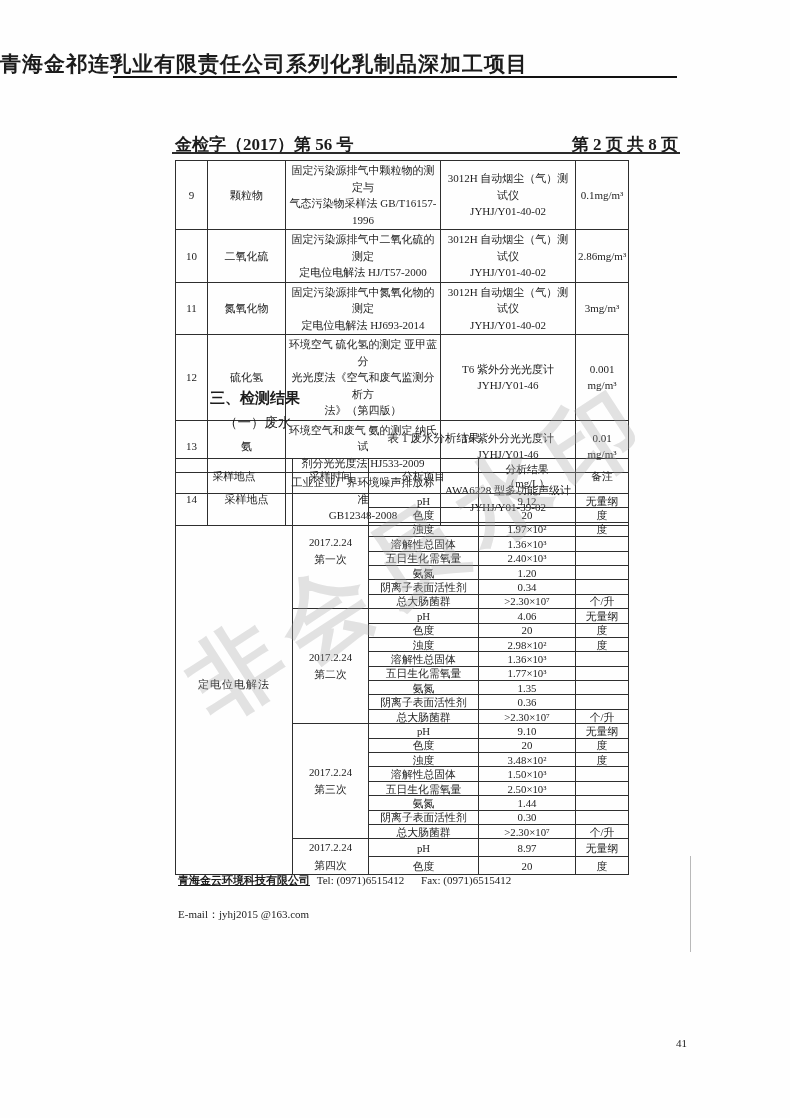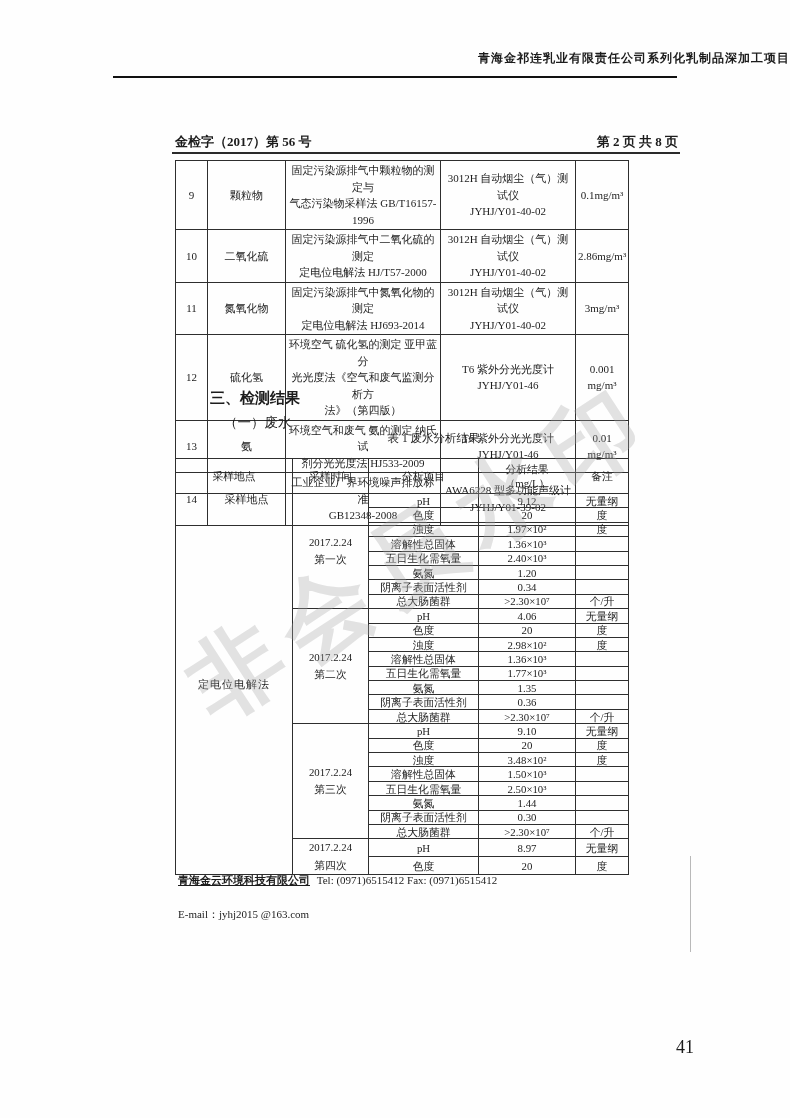--- a/index.html
+++ b/index.html
@@ -1,27 +1,27 @@
 <!DOCTYPE html>
 <html><head>
 <meta charset="utf-8">
 <style>
   html,body{margin:0;padding:0;background:#ffffff;}
   .page{
     position:relative;width:790px;height:1118px;background:#fefefe;
     font-family:"Liberation Serif","DejaVu Serif",serif;color:#1c1c1c;overflow:hidden;
   }
   .doc-title{
-    position:absolute;top:50px;left:0;width:100%;text-align:right;
-    font-size:12px;font-weight:bold;letter-spacing:1px;z-index:2;
+    position:absolute;top:50px;left:0;width:100%;text-align:left;
+    font-size:21px;font-weight:bold;letter-spacing:1px;z-index:2;
   }
   .title-rule{position:absolute;top:76px;left:113px;width:564px;height:2px;background:#111;z-index:2;}
   .report-header{
     position:absolute;top:133px;left:175px;width:503px;display:flex;
-    justify-content:space-between;font-size:13px;font-weight:bold;z-index:2;font-family:Liberation Serif, serif;
+    justify-content:space-between;font-size:17px;font-weight:bold;z-index:2;font-family:Liberation Serif, serif;
   }
   .header-rule{position:absolute;top:152px;left:172px;width:508px;height:1.5px;background:#2a2a2a;z-index:2;}
 
   table{border-collapse:collapse;table-layout:fixed;z-index:2;}
   td,th{border:1px solid #2e2e2e;text-align:center;vertical-align:middle;overflow:hidden;}
 
   .methods{position:absolute;top:160px;left:175px;width:453px;font-size:11px;}
   .methods td{padding:1px 2px;white-space:pre-line;line-height:1.5;height:36px;}
 
   .sec-heading{position:absolute;top:389px;left:210px;font-size:15px;font-weight:bold;z-index:2;text-align:right;}
@@ -29,24 +29,24 @@
   .tbl-caption{position:absolute;top:431px;left:175px;width:453px;text-align:center;font-size:11.5px;z-index:2;padding-left:32px;}
 
   .results{position:absolute;top:458px;left:175px;width:453px;font-size:10.8px;}
   .results th{height:34px;font-weight:normal;white-space:pre-line;line-height:1.3;padding:0 2px;}
   .results td{height:13.4px;line-height:12px;padding:0 2px;white-space:pre-line;}
   .results td.loc{font-size:11px;letter-spacing:1px;}
   .results td.time{line-height:1.6;}
 
   .footer{position:absolute;top:873px;left:178px;font-size:11px;z-index:2;}
   .footer .company{font-weight:bold;text-decoration:underline;margin-right:4px;}
-  .footer .tel{}
+  .footer .tel{margin-right:14px;}
   .footer-line2{margin-top:19px;}
 
-  .page-number{position:absolute;top:1037px;left:676px;font-size:18px;z-index:2;}
+  .page-number{position:absolute;top:1037px;left:676px;font-size:11px;z-index:2;}
 
   .watermark{
     position:absolute;left:420px;top:552px;
     transform:translate(-50%,-50%) rotate(-33deg);
     font-size:92px;font-weight:bold;letter-spacing:14px;white-space:nowrap;
     color:rgba(168,168,168,0.32);z-index:4;pointer-events:none;
     font-family:"Liberation Serif","DejaVu Serif",serif;
   }
   .scan-artifact{position:absolute;left:690px;top:856px;width:1px;height:96px;background:#b9b9b9;z-index:1;}
 </style>

